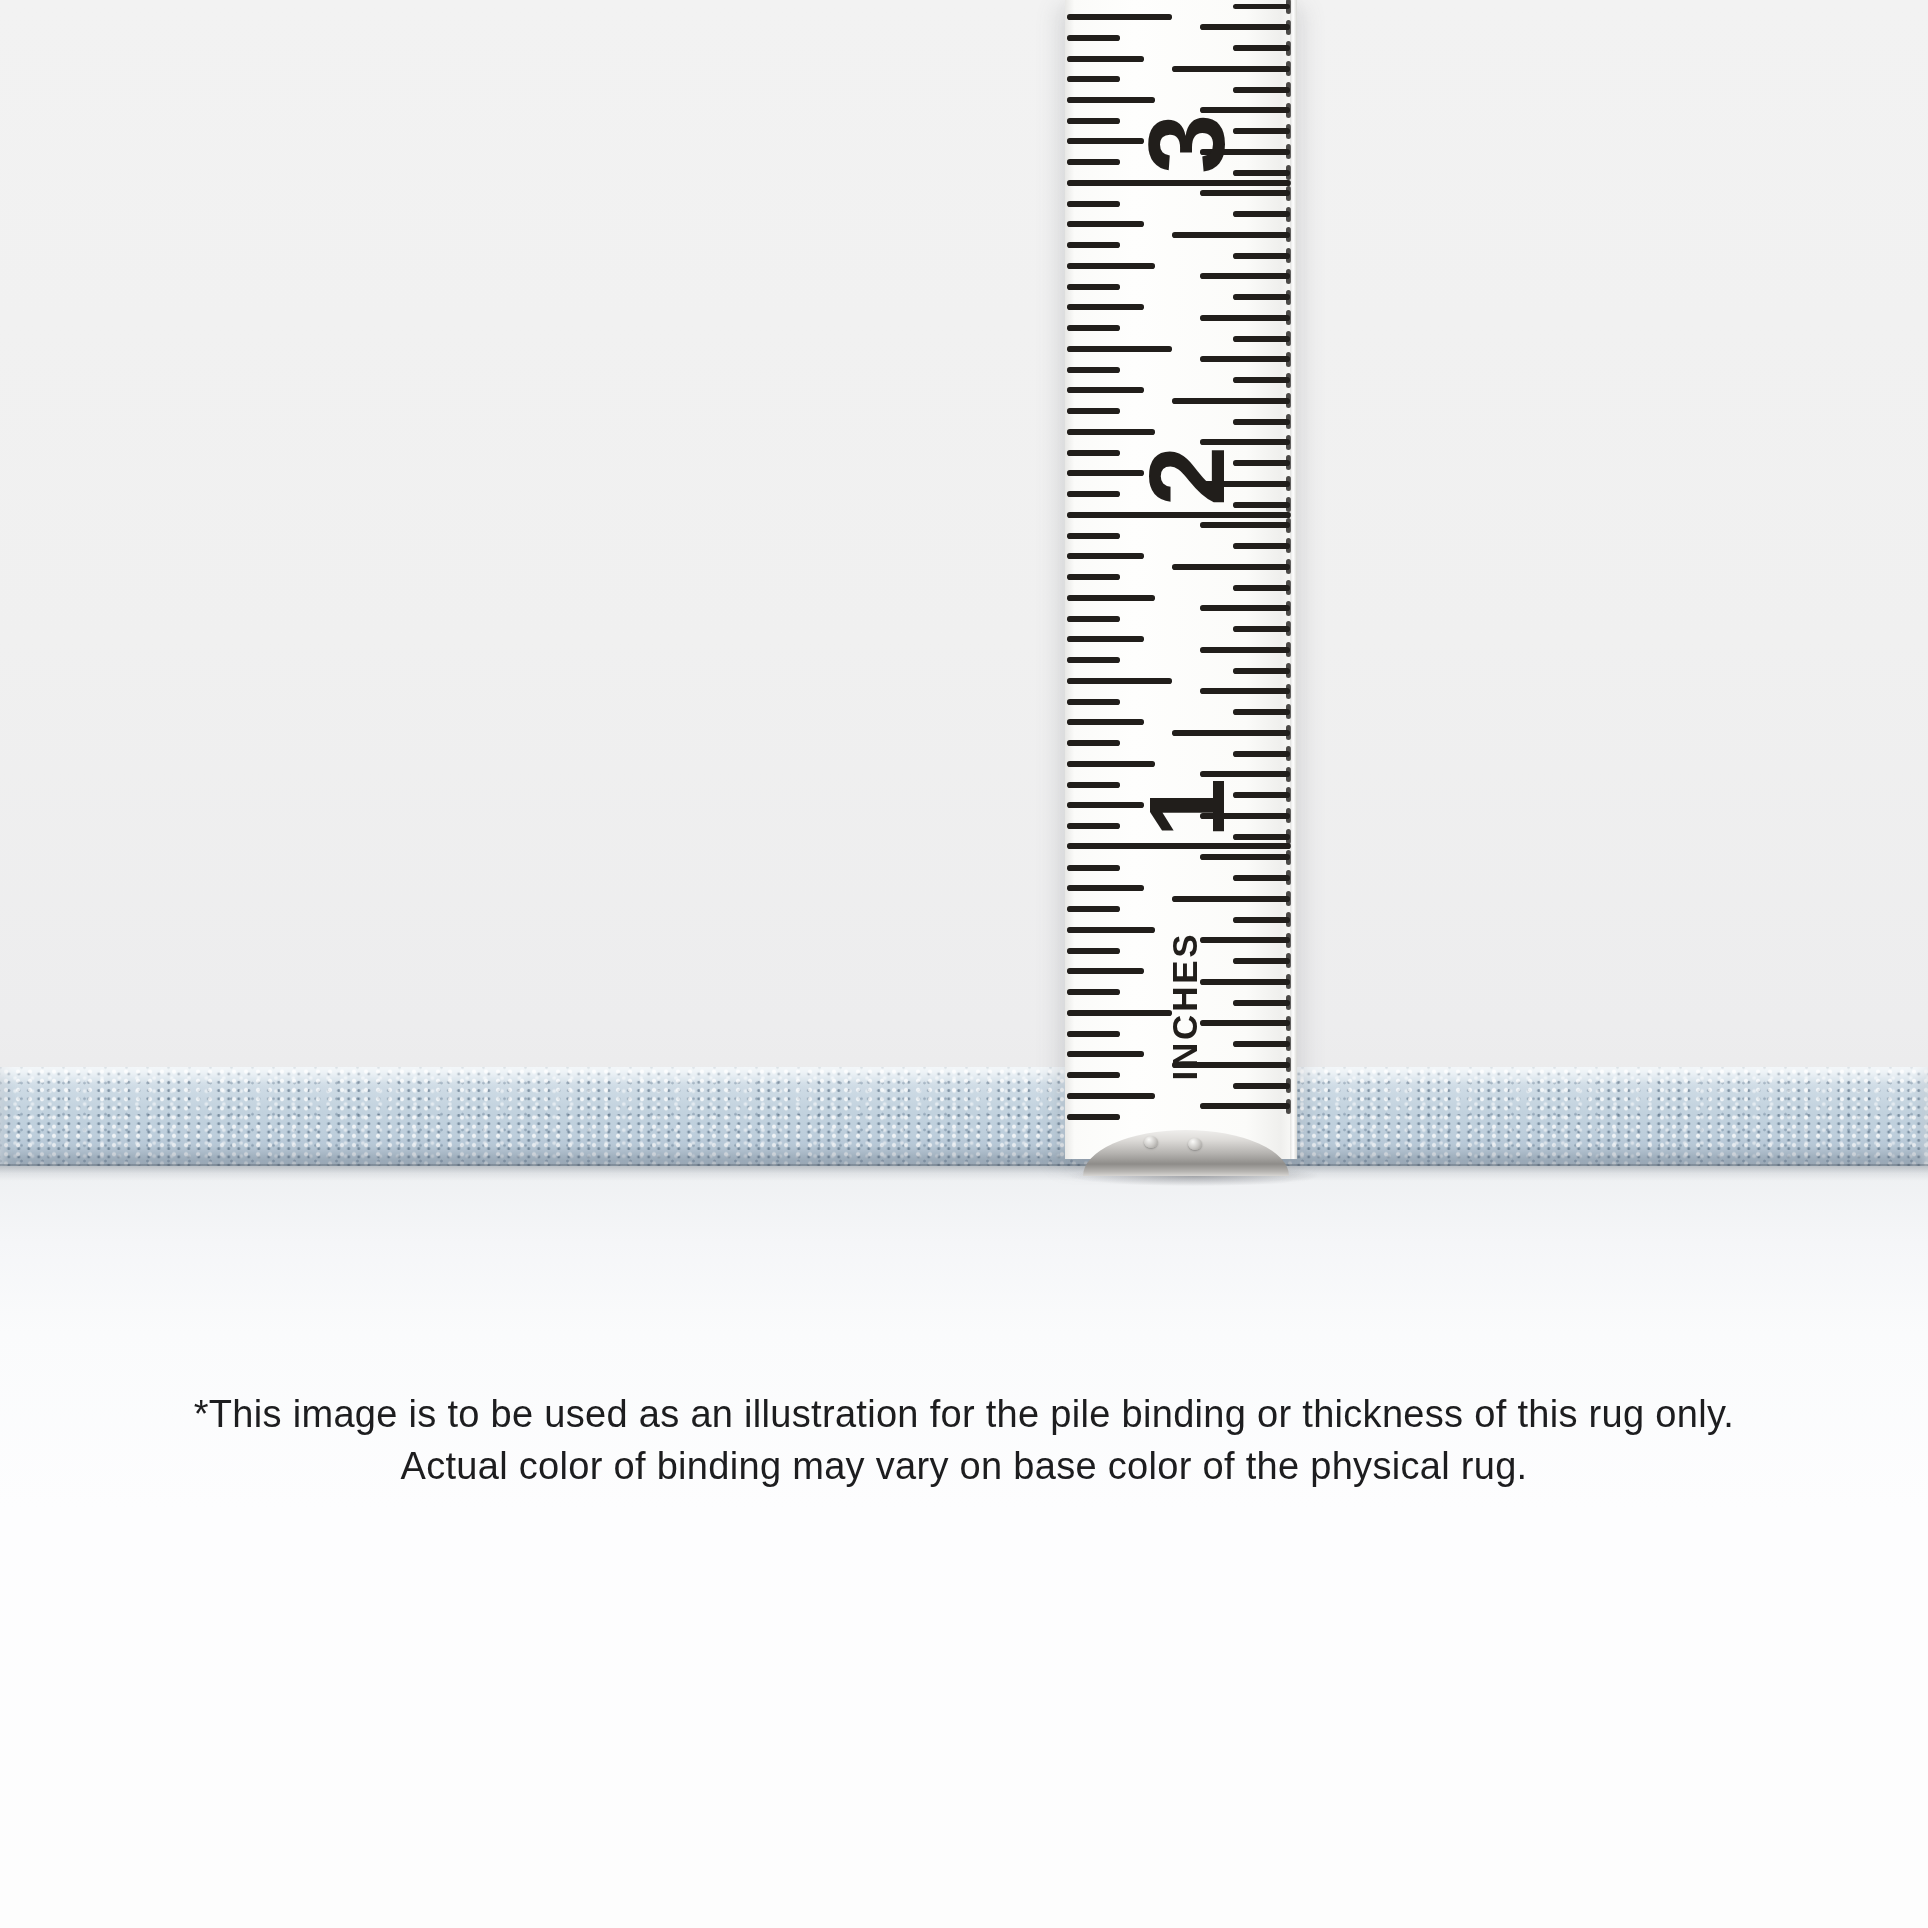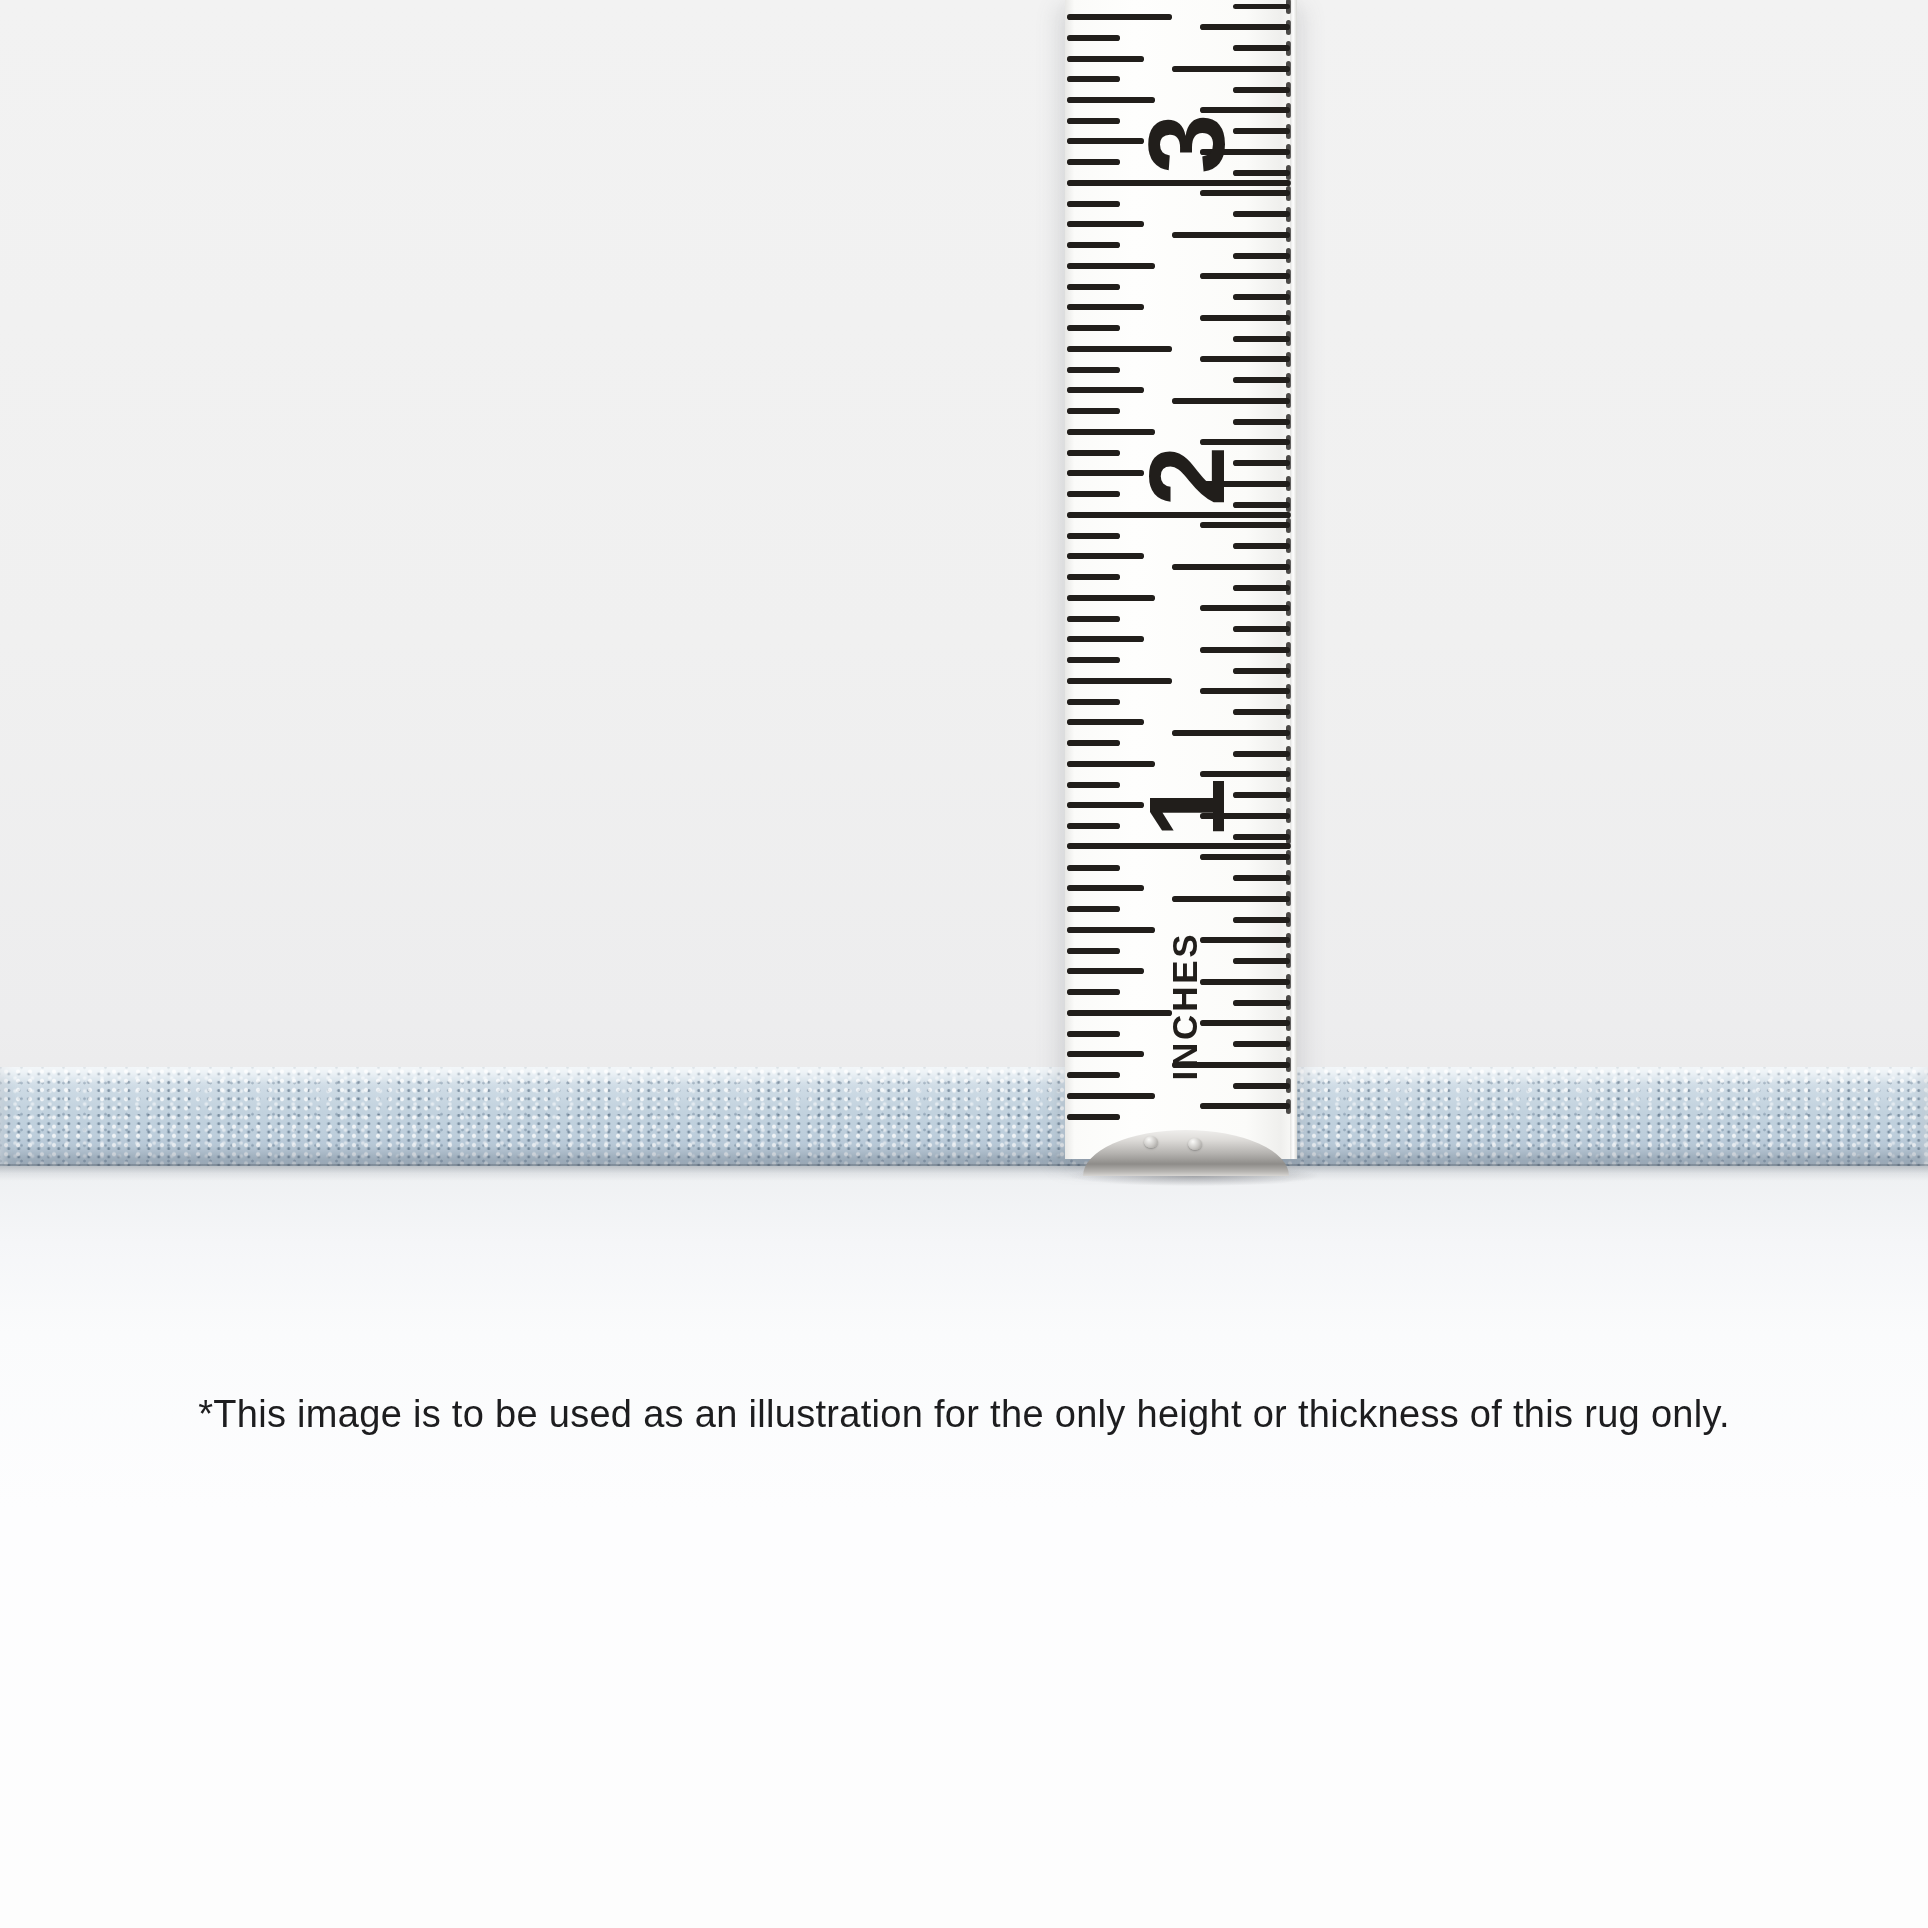--- a/index.html
+++ b/index.html
@@ -237,16 +237,17 @@
       <div class="inch-num" style="left: 122px; top: 144px;">3</div>
     </div>
 
   <div class="clip-shadow"></div>
   <div class="metal-clip">
     <div class="rivet r1"></div>
     <div class="rivet r2"></div>
   </div>
 
   <div class="disclaimer">
-    <div>*This image is to be used as an illustration for the only height or thickness of this rug only.</div>
+    <div>*This image is to be used as an illustration for the pile binding or thickness of this rug only.</div>
+    <div>Actual color of binding may vary on base color of the physical rug.</div>
   </div>
 </div>
 
 
 </body></html>

